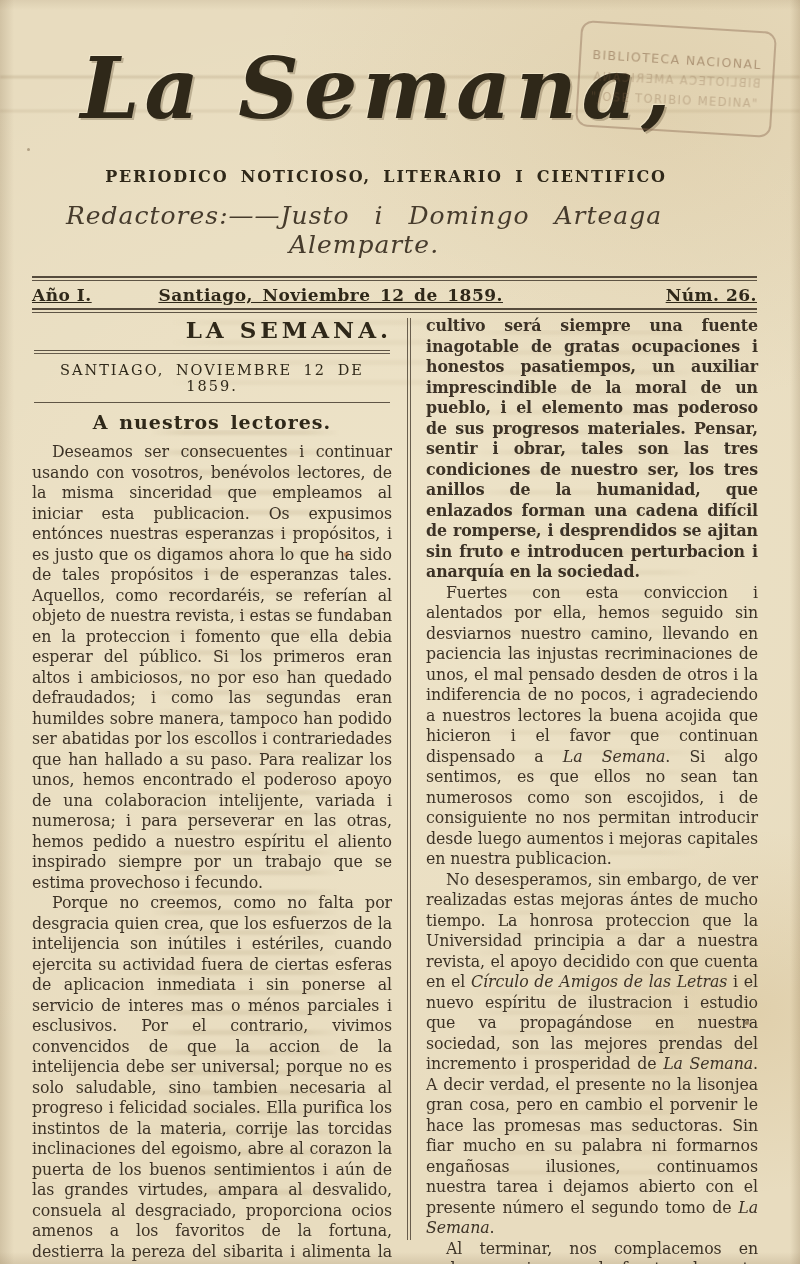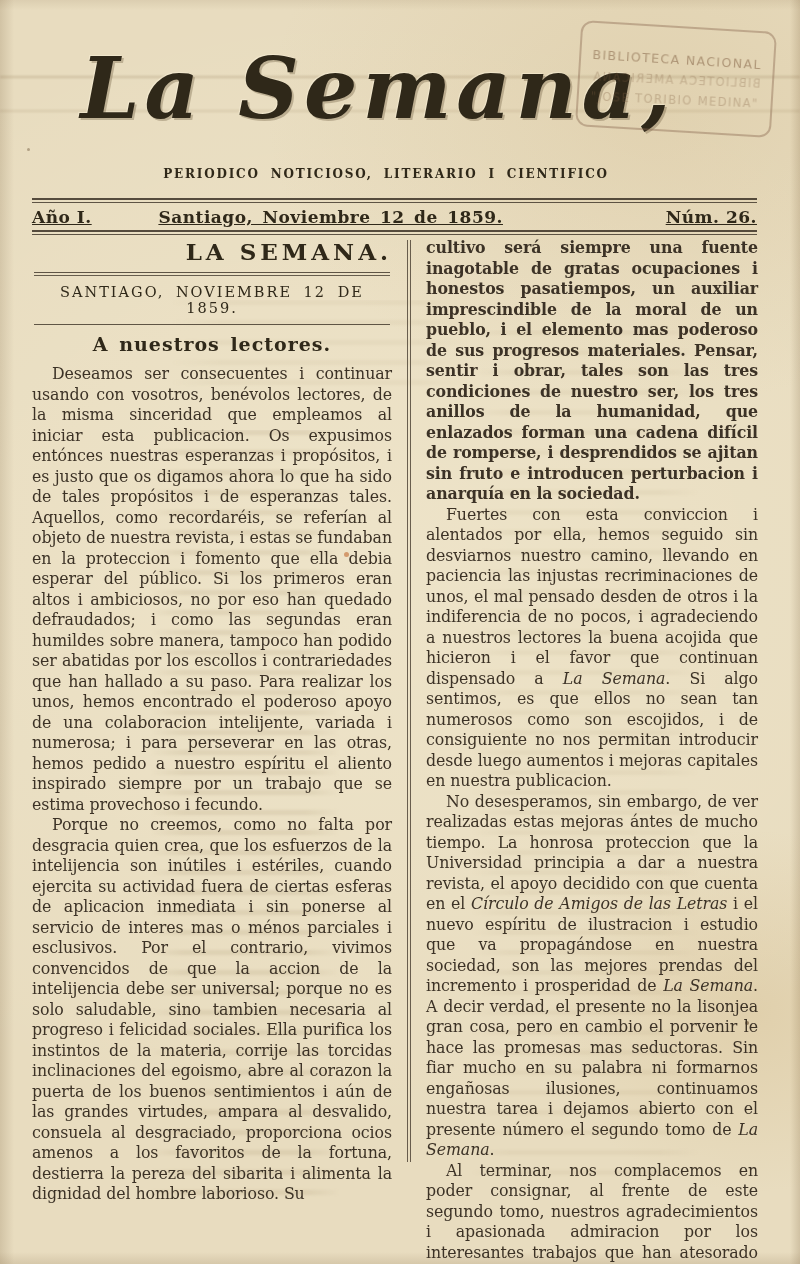--- a/index.html
+++ b/index.html
@@ -56,21 +56,21 @@
     margin:6px 0 0 0;
     font-size:84px;line-height:1.25;
     font-style:italic;font-weight:bold;
     letter-spacing:5px;
     color:var(--ink-dark);
     text-shadow:2px 2px 0 rgba(110,92,62,.35), -1px -1px 0 rgba(255,248,225,.4);
     padding-left:28px;
   }
   .subtitle{
     margin-top:26px;
-    font-size:12px;font-weight:bold;
+    font-size:16px;font-weight:bold;
     letter-spacing:1.8px;word-spacing:5px;
     color:var(--ink-dark);
     margin-left:44px;
   }
   .editors{
     margin-top:15px;
     font-size:25px;font-style:italic;
     letter-spacing:1px;word-spacing:16px;
     color:#46var; color:#463b2c;
   }
@@ -159,20 +159,21 @@
 
   <div class="masthead">
     <div class="stamp">
       <div class="stamp-line l1">BIBLIOTECA NACIONAL</div>
       <div class="stamp-line l2">BIBLIOTECA AMERICANA</div>
       <div class="stamp-line l3">"JOSE TORIBIO MEDINA"</div>
     </div>
     <div class="masthead-inner">
       <h1 class="title">La Semana,</h1>
       <div class="subtitle">PERIODICO NOTICIOSO, LITERARIO I CIENTIFICO</div>
+      <div class="editors">Redactores:——Justo i Domingo Arteaga Alemparte.</div>
     </div>
   </div>
 
   <div class="rule-double top"></div>
   <div class="dateline">
     <span class="vol">Año I.</span>
     <span class="center">Santiago, Noviembre 12 de 1859.</span>
     <span class="num">Núm. 26.</span>
   </div>
   <div class="rule-double"></div>

